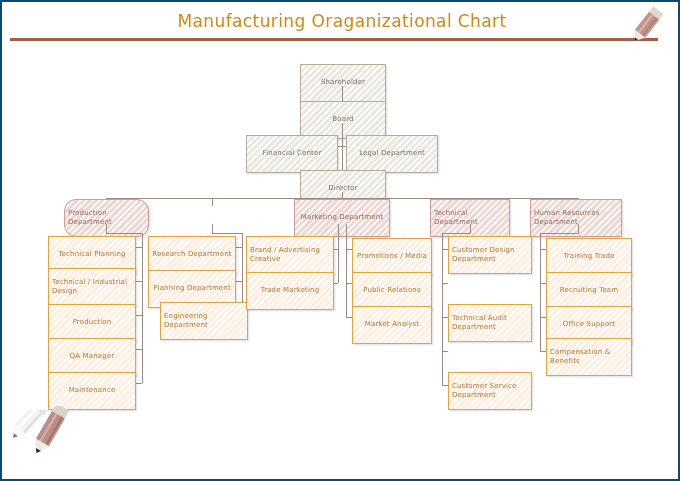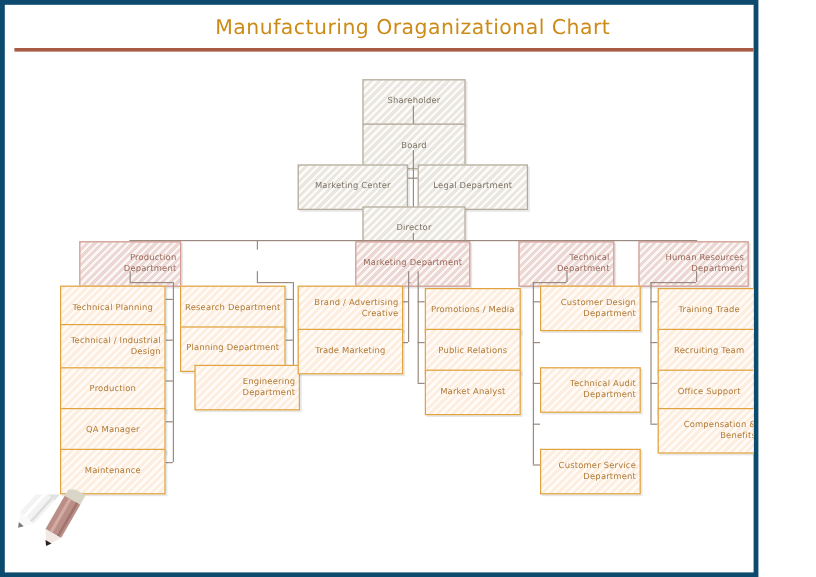--- a/index.html
+++ b/index.html
@@ -4,24 +4,24 @@
 <style>
   html,body{margin:0;padding:0;}
   body{
     width:680px;height:481px;
     background:#ffffff;
     font-family:"DejaVu Sans", sans-serif;
     overflow:hidden;
   }
   #page{
     position:relative;
-    width:632px;height:481px;
+    width:680px;height:481px;
     background:#ffffff;
     box-sizing:border-box;
-    border:4px solid #0c4a6e;
+    border:2px solid #0c4a6e;
     overflow:hidden;
   }
 
   
   #title{
     position:absolute;left:0;top:9px;width:680px;
     text-align:center;
     font-size:17px;
     color:#cc8a16;
     font-family:"DejaVu Sans", sans-serif;
@@ -50,21 +50,21 @@
   
   .ln{position:absolute;background:#9a8a82;}
   .lnv{width:1px;}
   .lnh{height:1px;}
 
   
   .node{
     position:absolute;
     box-sizing:border-box;
     display:flex;align-items:center;justify-content:center;
-    text-align:right;
+    text-align:left;
     font-size:7px;
     line-height:9.5px;
     letter-spacing:.15px;
     padding:18px 3px;
     border-width:1px;border-style:solid;
   }
 
   
   .grey{
     border-color:#b5ab9b;
@@ -120,37 +120,37 @@
       <rect x="35" y="8" width="1.6" height="23" fill="#ab7d76"></rect>
       <polygon points="26,31 39,31 32.5,40" fill="#f0e6e2"></polygon>
       <polygon points="30.4,37 34.6,37 32.5,40" fill="#2e2a28"></polygon>
     </g>
   </svg>
 
   <div id="chart">
 
     <div class="node grey" style="left:298px;top:62px;width:86px;height:22px;">Shareholder</div>
     <div class="node grey" style="left:298px;top:99px;width:86px;height:22px;">Board</div>
-    <div class="node grey" style="left:244px;top:133px;width:92px;height:22px;">Marketing Center</div>
+    <div class="node grey" style="left:244px;top:133px;width:92px;height:22px;">Financial Center</div>
     <div class="node grey" style="left:344px;top:133px;width:92px;height:22px;">Legal Department</div>
     <div class="node grey" style="left:298px;top:168px;width:86px;height:22px;">Director</div>
 
     <div class="ln lnv" style="left:340px;top:84px;height:15px;"></div>
     <div class="ln lnv" style="left:340px;top:121px;height:47px;"></div>
     <div class="ln lnh" style="left:336px;top:144px;width:8px;"></div>
 
     <div class="ln lnv" style="left:340px;top:190px;height:6px;"></div>
     <div class="ln lnh" style="left:104px;top:196px;width:472px;"></div>
     <div class="ln lnv" style="left:104px;top:196px;height:8px;"></div>
     <div class="ln lnv" style="left:210px;top:196px;height:8px;"></div>
     <div class="ln lnv" style="left:340px;top:196px;height:8px;"></div>
     <div class="ln lnv" style="left:468px;top:196px;height:8px;"></div>
     <div class="ln lnv" style="left:576px;top:196px;height:8px;"></div>
 
-    <div class="node rose" style="left:62px;top:197px;width:85px;height:25px;">Production Department</div>
+    <div class="node rose" style="left:62px;top:197px;width:85px;height:25px;border-radius:12px;">Production Department</div>
     <div class="node rose" style="left:292px;top:197px;width:96px;height:25px;">Marketing Department</div>
     <div class="node rose" style="left:428px;top:197px;width:80px;height:25px;">Technical Department</div>
     <div class="node rose" style="left:528px;top:197px;width:92px;height:25px;">Human Resources Department</div>
 
     <div class="ln lnv" style="left:104px;top:222px;height:9px;"></div>
     <div class="ln lnh" style="left:104px;top:231px;width:36px;"></div>
     <div class="ln lnv" style="left:140px;top:231px;height:150px;"></div>
     <div class="ln lnh" style="left:134px;top:245px;width:6px;"></div>
     <div class="ln lnh" style="left:134px;top:279px;width:6px;"></div>
     <div class="ln lnh" style="left:134px;top:313px;width:6px;"></div>

